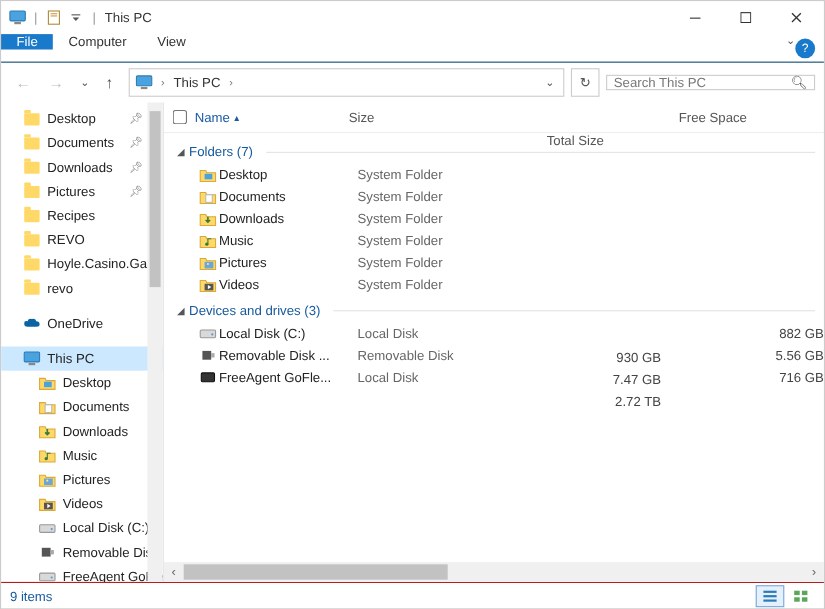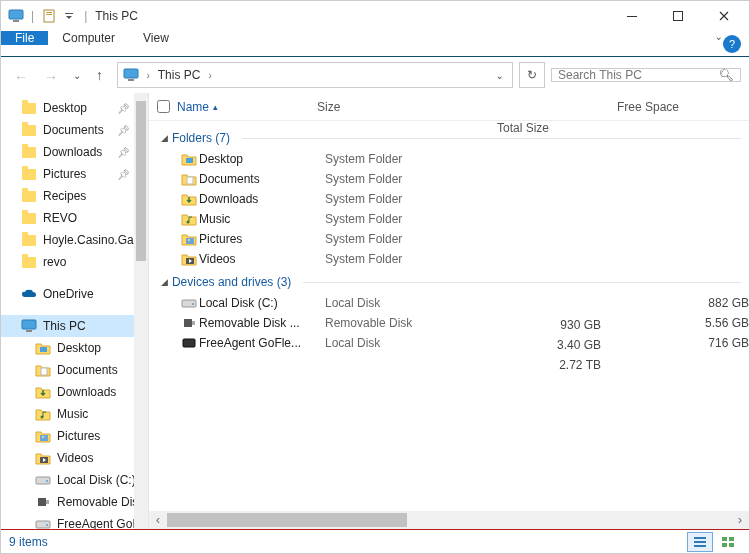--- a/index.html
+++ b/index.html
@@ -415,21 +415,21 @@
         </div>
         <div class="row">
           <span class="ricn">
             <svg width="16" height="14" viewBox="0 0 16 14">
               <rect x="3" y="3" width="8" height="8" fill="#555"></rect>
               <rect x="11" y="5" width="3" height="4" fill="#aaa"></rect>
             </svg>
           </span>
           <span class="rname">Removable Disk ...</span>
           <span class="rtype">Removable Disk</span>
-          <span class="rtotal">3.40 GB</span>
+          <span class="rtotal">7.47 GB</span>
           <span class="rfree">5.56 GB</span>
         </div>
         <div class="row">
           <span class="ricn">
             <svg width="16" height="14" viewBox="0 0 16 14">
               <rect x="2" y="3" width="12" height="8" rx="1" fill="#333" stroke="#111"></rect>
             </svg>
           </span>
           <span class="rname">FreeAgent GoFle...</span>
           <span class="rtype">Local Disk</span>

